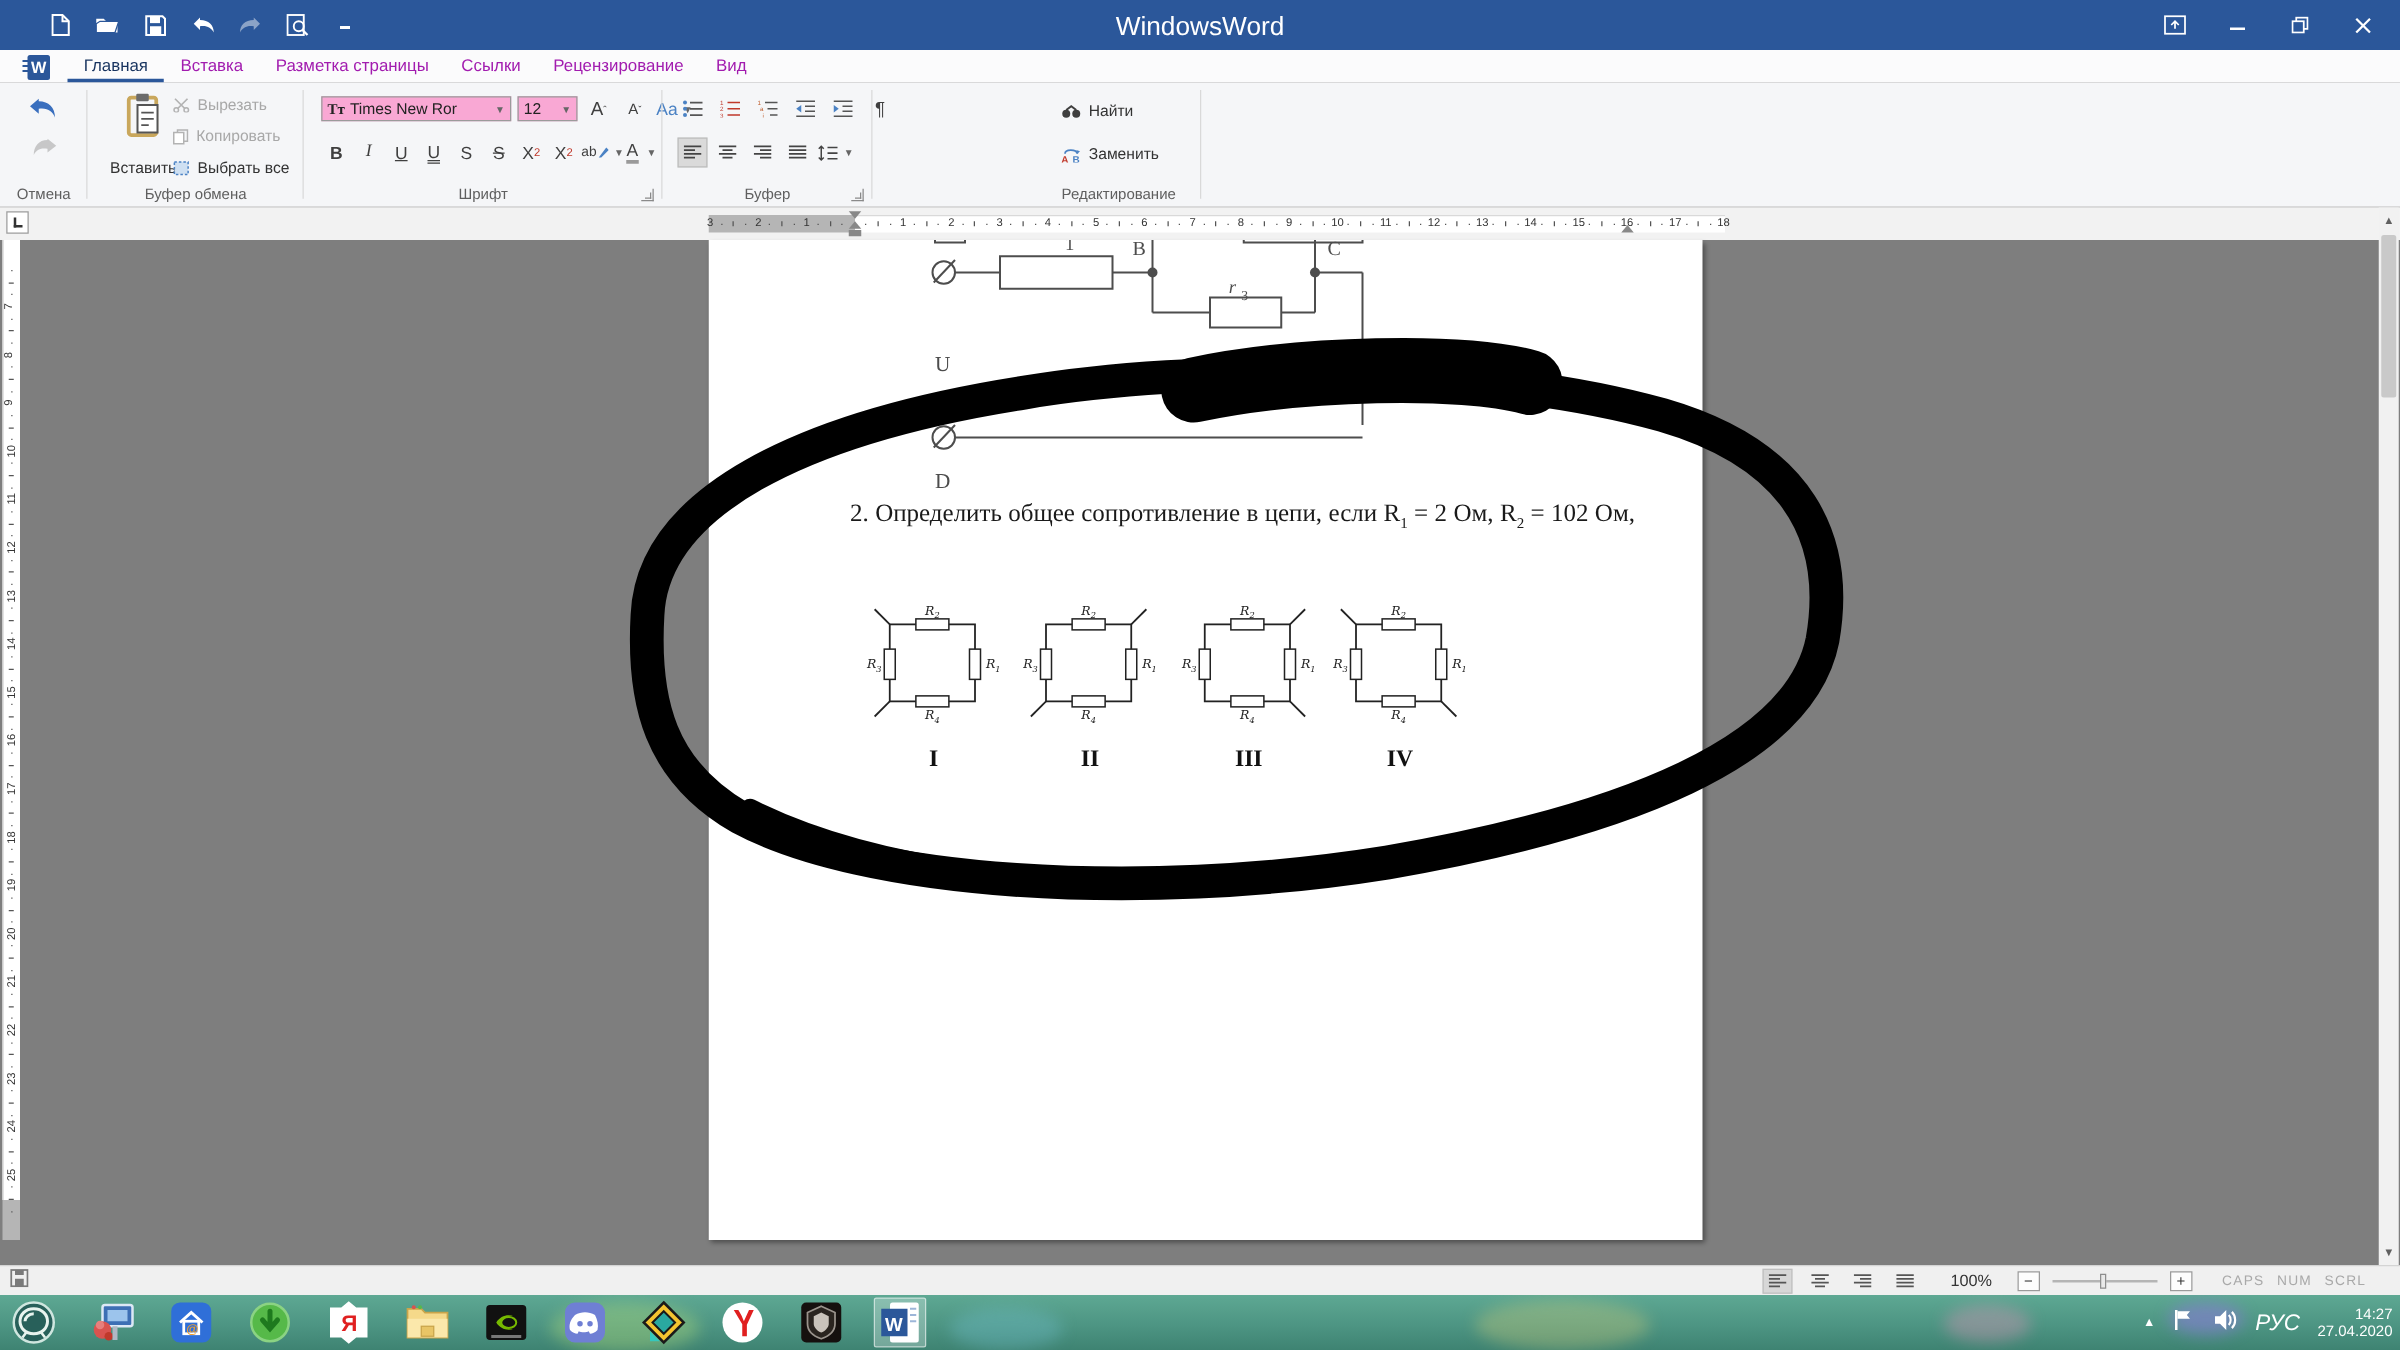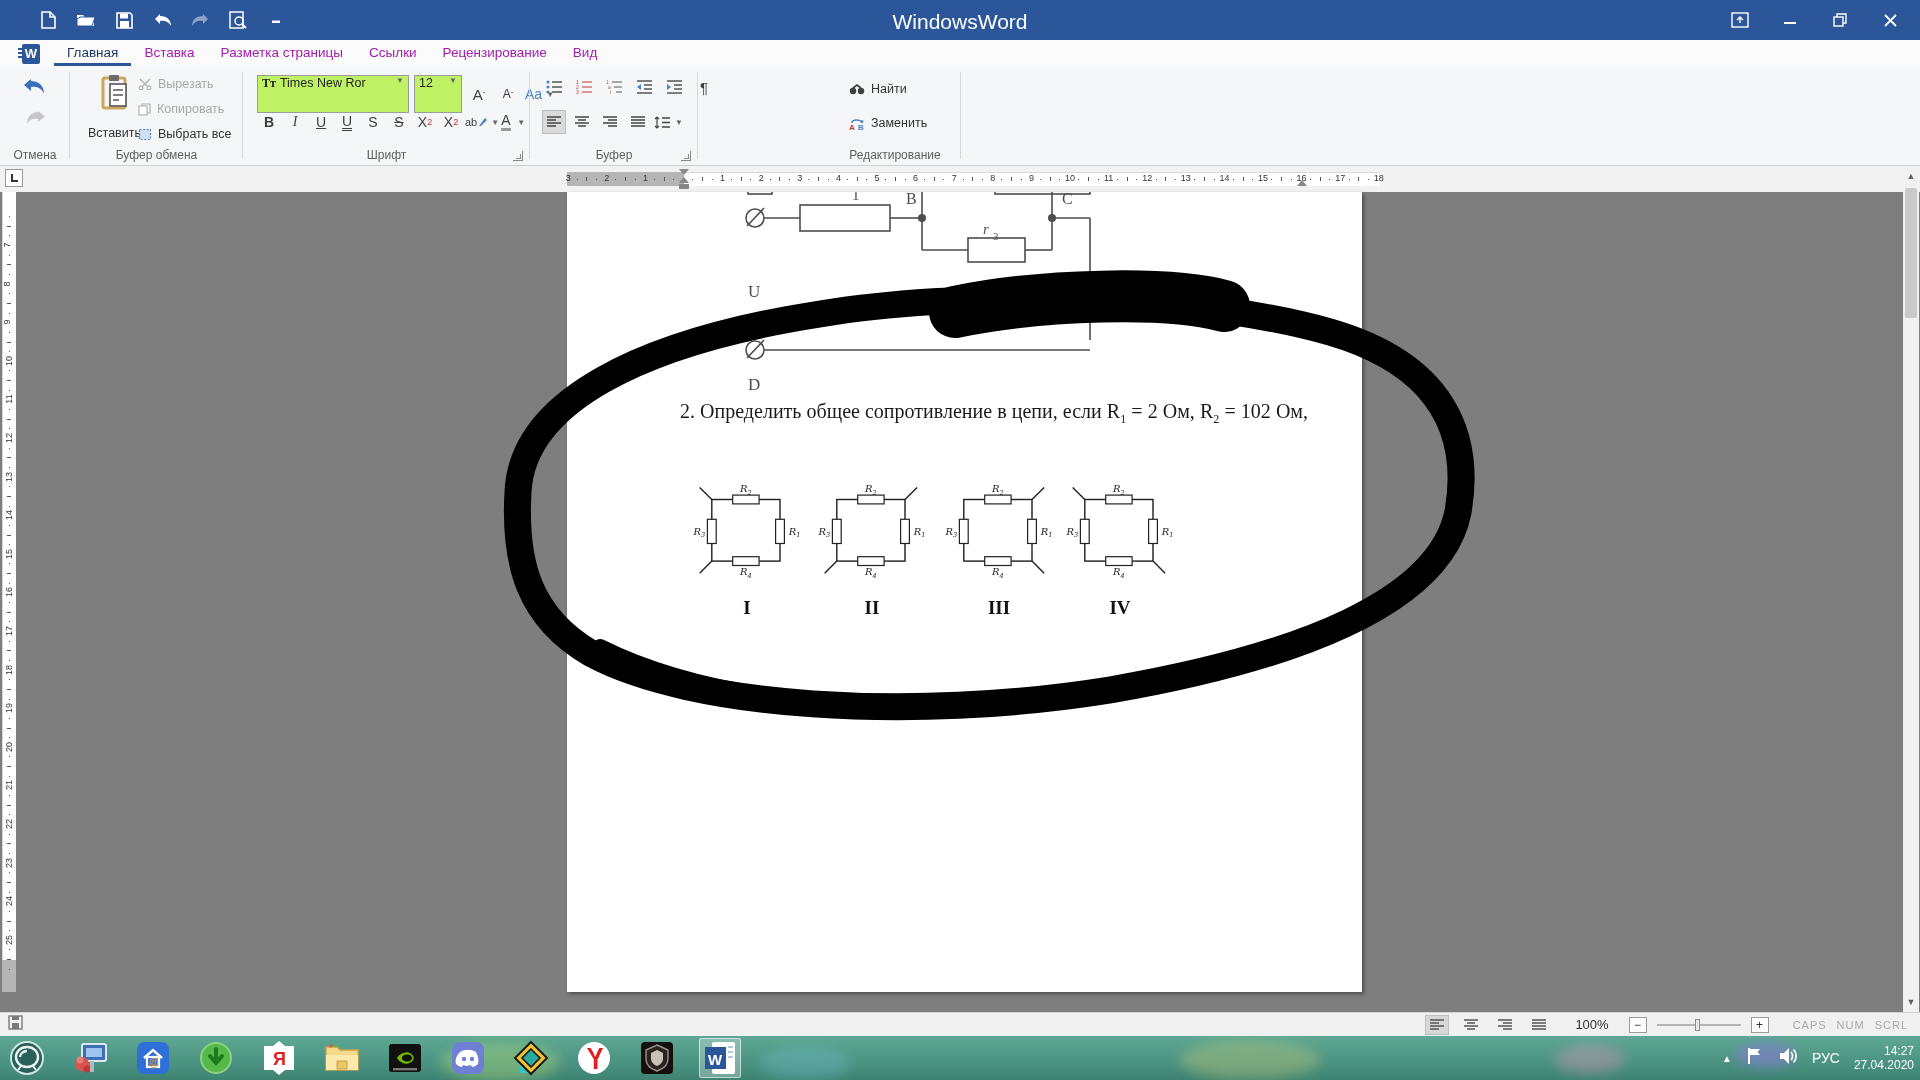--- a/index.html
+++ b/index.html
@@ -24,21 +24,21 @@
   .rtab { padding:4px 13px 6px 13px; font-size:13.5px; color:#a21caf; }
   .rtab.active { color:#17335f; border-bottom:3px solid #2b579a; padding-bottom:3px; }
 
   
   .ribbon { position:absolute; left:0; top:66px; width:1920px; height:100px; background:#f5f6f8; border-bottom:1px solid #cfcfcf; }
   .rgroup { position:absolute; top:0; height:99px; }
   .rgroup .gsep { position:absolute; right:0; top:6px; bottom:6px; width:1px; background:#d9d9d9; }
   .glabel { position:absolute; bottom:3px; left:0; right:0; text-align:center; font-size:12px; color:#5f5f5f; }
   .launcher { position:absolute; right:7px; bottom:4px; width:10px; height:10px; border-right:1px solid #8a8a8a; border-bottom:1px solid #8a8a8a; }
   .launcher:before { content:""; position:absolute; right:1px; bottom:1px; width:4px; height:4px; border-right:1px solid #8a8a8a; border-bottom:1px solid #8a8a8a; }
-  .combo { background:#bef264; border:1px solid #9b9b9b; height:38px; display:flex; font-size:12.5px; color:#222; padding:0 4px; }
+  .combo { background:#f9a8d4; border:1px solid #9b9b9b; height:20px; display:flex; align-items:center; font-size:12.5px; color:#222; padding:0 4px; }
   .dd { color:#666; font-size:8px; margin-left:auto; padding-left:4px; }
   .tbtn { min-width:24px; height:24px; display:flex; align-items:center; justify-content:center; color:#3f3f3f; font-size:14px; }
   .tbtn.sel { background:#dadada; border:1px solid #bdbdbd; }
   .smallbtn { display:flex; align-items:center; gap:6px; font-size:12.5px; color:#333; height:20px; }
   .smallbtn.disabled { color:#a8a8a8; }
 
   
   .rulerrow { position:absolute; left:0; top:166px; width:1920px; height:26px; background:#f2f2f2; }
   .tabsel { position:absolute; left:5px; top:3px; width:18px; height:18px; background:#fff; border:1px solid #9a9a9a; }
   .tabsel .lglyph { position:absolute; left:5px; top:4px; width:7px; height:8px; border-left:2px solid #333; border-bottom:2px solid #333; }
@@ -63,38 +63,38 @@
   .circ { position:absolute; width:110px; height:97px; }
   .numeral { position:absolute; font-family:"Liberation Serif",serif; font-weight:bold; font-size:19px; color:#111; transform:translateX(-50%); }
 
   
   .vscroll { position:absolute; right:1px; top:166px; width:16px; height:846px; background:#f1f1f1; }
   .sarr { position:absolute; left:0; width:16px; height:16px; color:#606060; font-size:9px; text-align:center; line-height:16px; }
   .sthumb { position:absolute; left:2px; top:22px; width:12px; height:130px; background:#c9c9c9; border-radius:2px; }
 
   
   .statusbar { position:absolute; left:0; top:1012px; width:1920px; height:24px; background:#f0f0f0; border-top:1px solid #d4d4d4; display:flex; align-items:center; }
-  .sb-right { margin-left:auto; display:flex; align-items:center; gap:10px; padding-right:12px; }
+  .sb-right { margin-left:auto; display:flex; align-items:center; gap:10px; padding-right:27px; }
   .alignbtn { width:24px; height:20px; display:flex; align-items:center; justify-content:center; }
   .alignbtn.sel { background:#d7d7d7; border:1px solid #bfbfbf; }
   .zoomtxt { font-size:13px; color:#333; }
   .zbox { width:18px; height:16px; border:1px solid #9a9a9a; background:#fdfdfd; text-align:center; line-height:14px; font-size:12px; color:#333; }
   .ztrack { position:relative; width:84px; height:2px; background:#b5b5b5; }
   .zthumb { position:absolute; left:38px; top:-5px; width:5px; height:12px; background:#e9e9e9; border:1px solid #8e8e8e; }
   .locks { font-size:11px; color:#a9a9a9; letter-spacing:1px; display:flex; gap:10px; }
 
   
   .taskbar { position:absolute; left:0; top:1036px; width:1920px; height:44px; background:linear-gradient(to bottom,#5ea893 0%,#4d9583 55%,#3e8372 100%); overflow:hidden; }
   .tb-blob { position:absolute; border-radius:50%; filter:blur(6px); }
   .tb-icons { position:absolute; left:6px; top:0; height:44px; display:flex; align-items:center; gap:21px; z-index:2; }
   .tbi { width:42px; height:40px; display:flex; align-items:center; justify-content:center; position:relative; }
   .tbi.active { background:rgba(255,255,255,.28); border:1px solid rgba(255,255,255,.55); border-radius:2px; }
   .tray { position:absolute; right:6px; top:0; height:44px; display:flex; align-items:center; gap:14px; z-index:2; color:#fff; }
   .clock { text-align:right; font-size:12px; line-height:14px; color:#fff; }
-  .langind { font-size:14px; color:#fff; }
+  .langind { font-size:18px; color:#fff;font-style:italic; }
 
   .marker-overlay { position:absolute; left:0; top:0; width:1920px; height:820px; pointer-events:none; }
 </style>
 </head>
 <body>
 
 <div id="screen">
 
   <div class="titlebar">
     <div class="qat">

